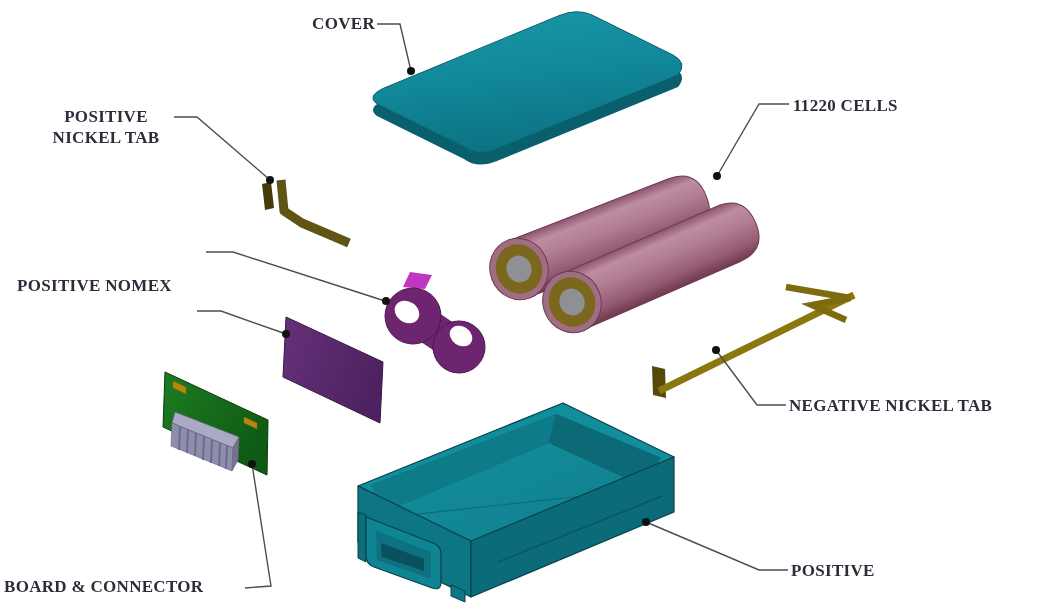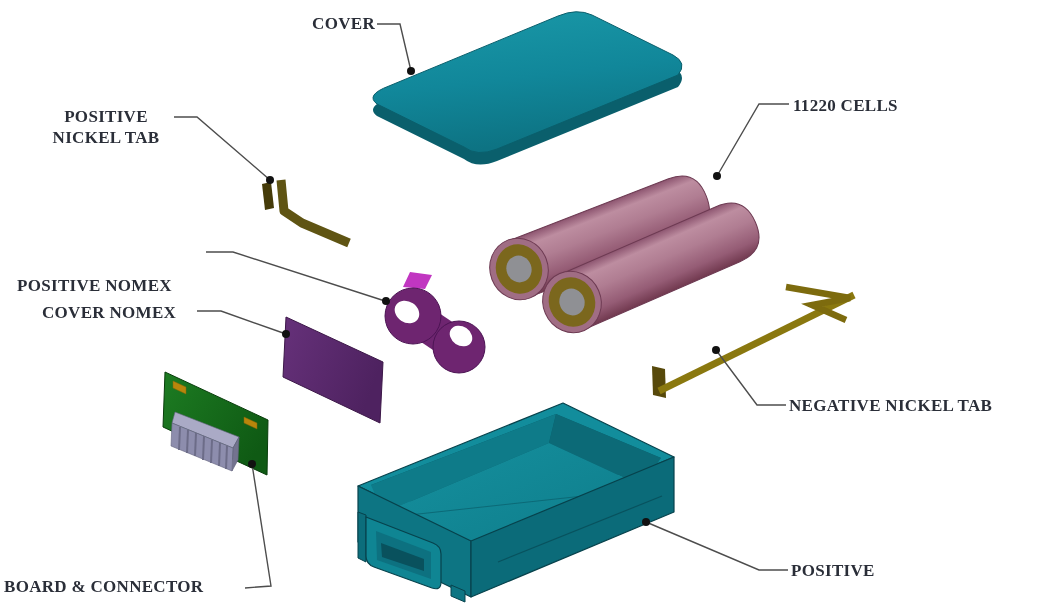--- a/index.html
+++ b/index.html
@@ -175,21 +175,20 @@
   </svg>
 
   <div class="part-label label-right" style="left:255px;top:13px;width:120px;">COVER</div>
 
   <div class="part-label label-center" style="left:40px;top:106px;width:132px;"><span>POSITIVE</span><br><span>NICKEL TAB</span></div>
 
   <div class="part-label" style="left:793px;top:95px;">11220 CELLS</div>
 
   <div class="part-label" style="left:17px;top:243px;margin-top:32px;">POSITIVE NOMEX</div>
 
-  <div class="part-label" style="left:42px;top:302px;">COVER NOMEX</div>
 
   <div class="part-label" style="left:4px;top:576px;">BOARD &amp; CONNECTOR</div>
 
   <div class="part-label" style="left:789px;top:395px;">NEGATIVE NICKEL TAB</div>
 
   <div class="part-label" style="left:791px;top:560px;">POSITIVE</div>
 
 </div>
 
 </body></html>

